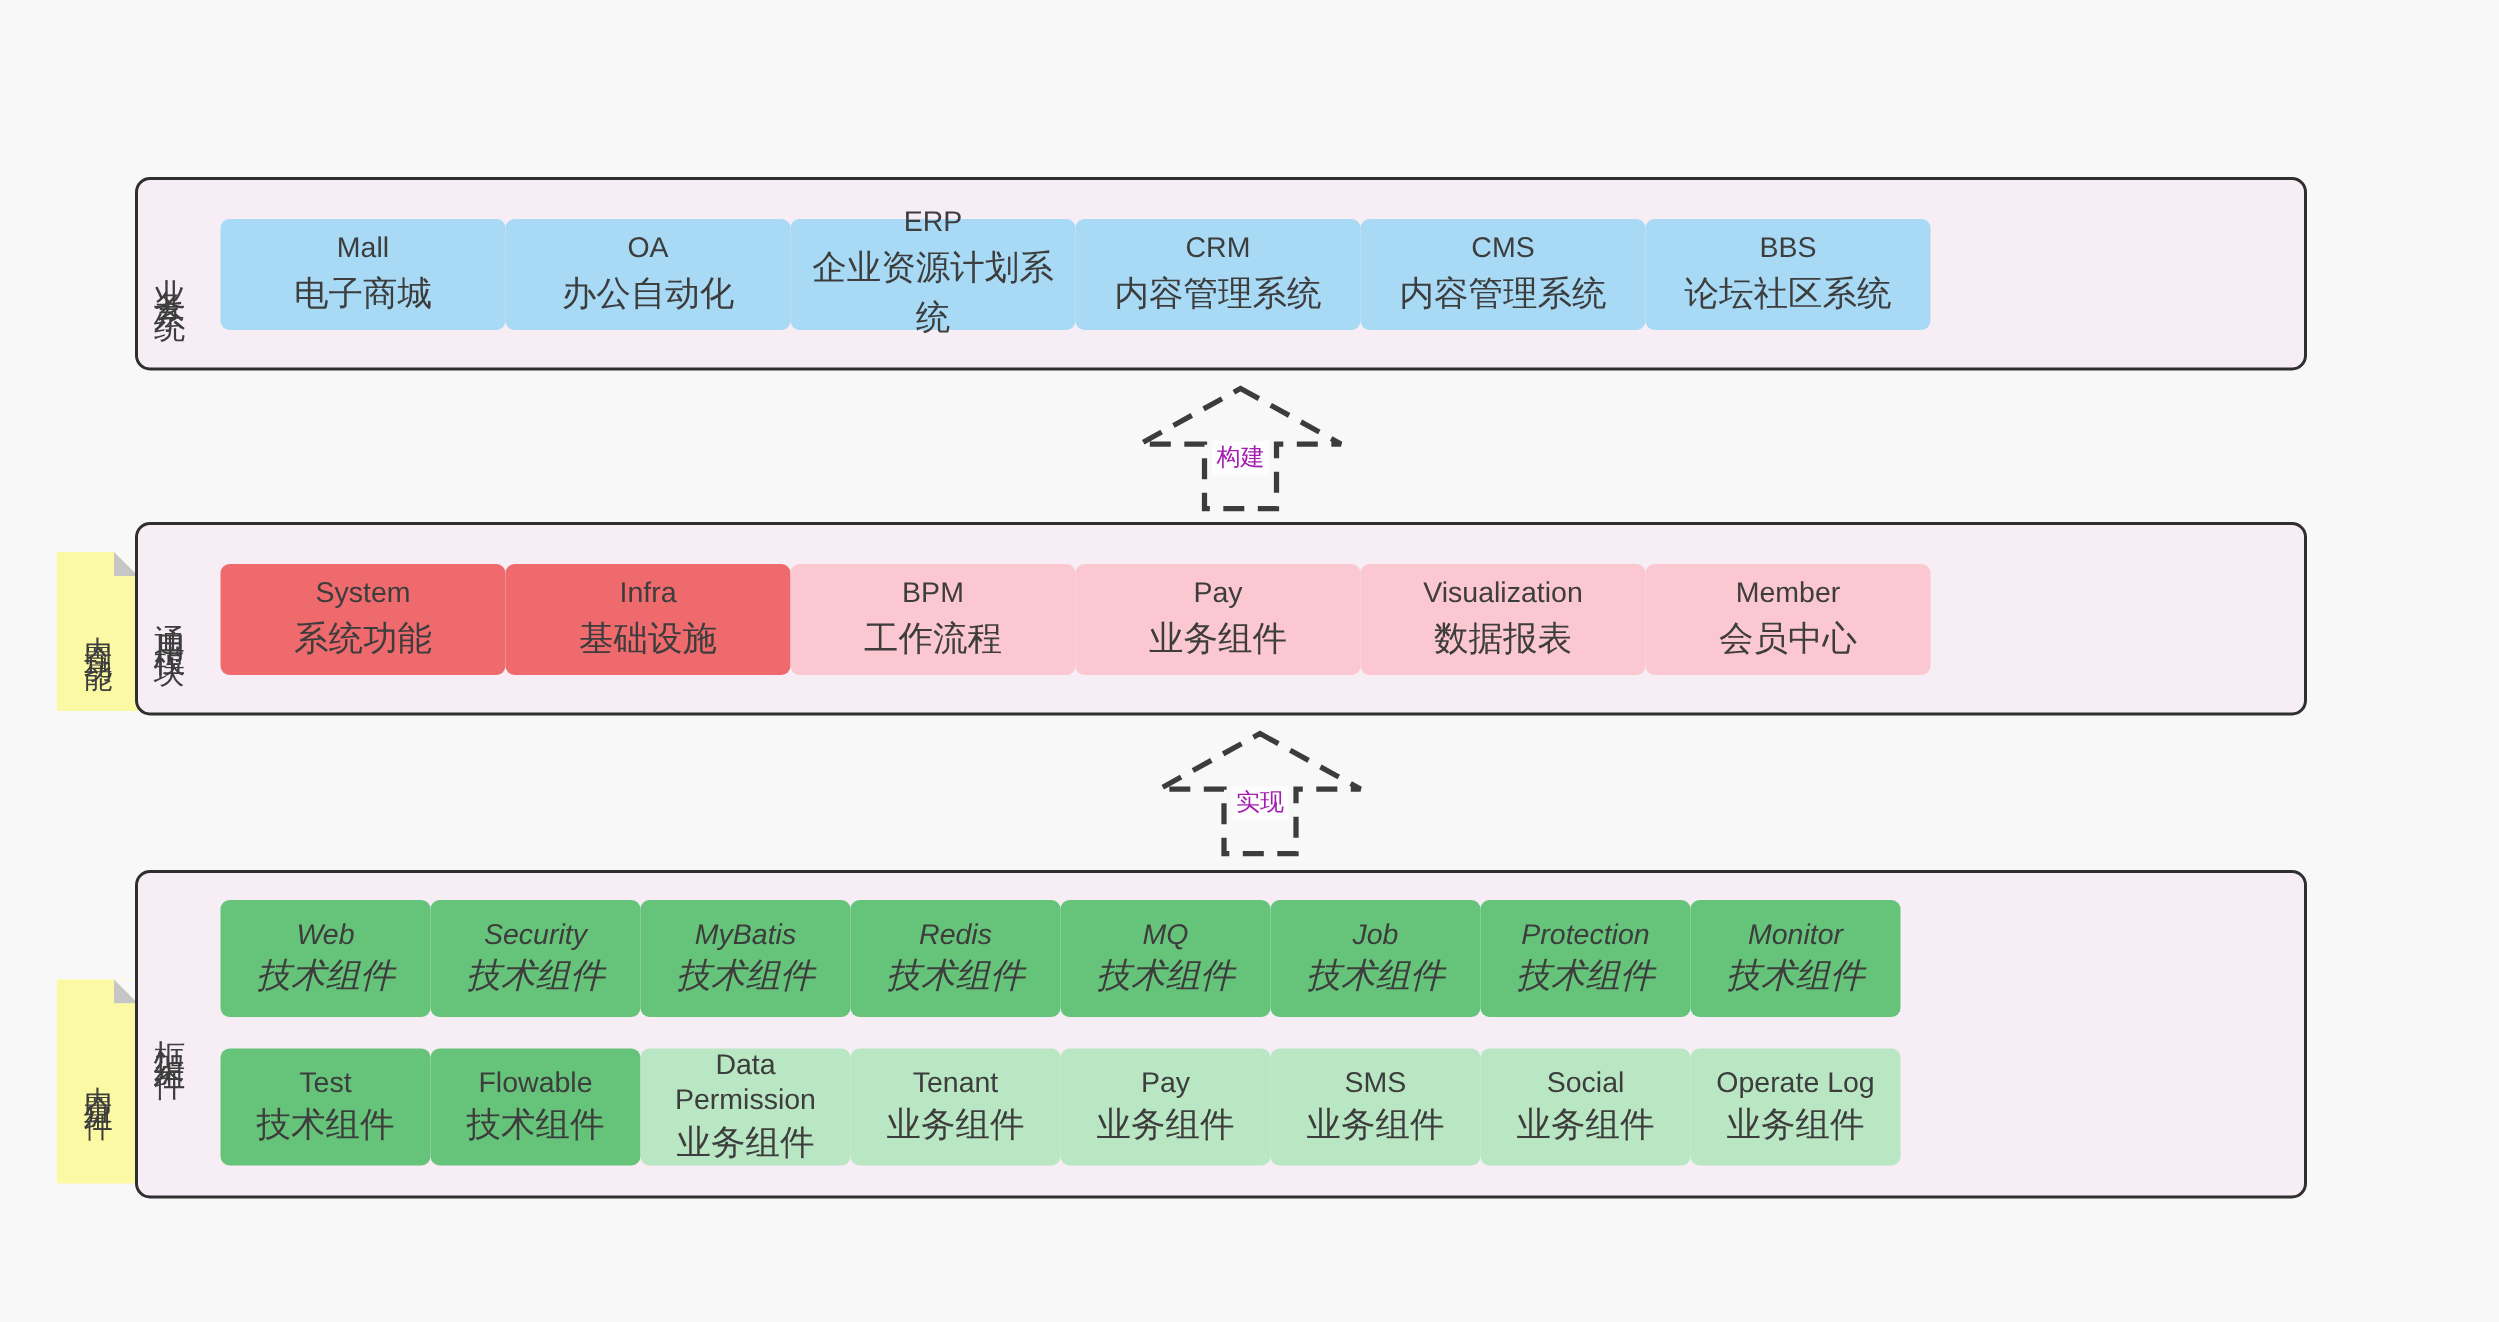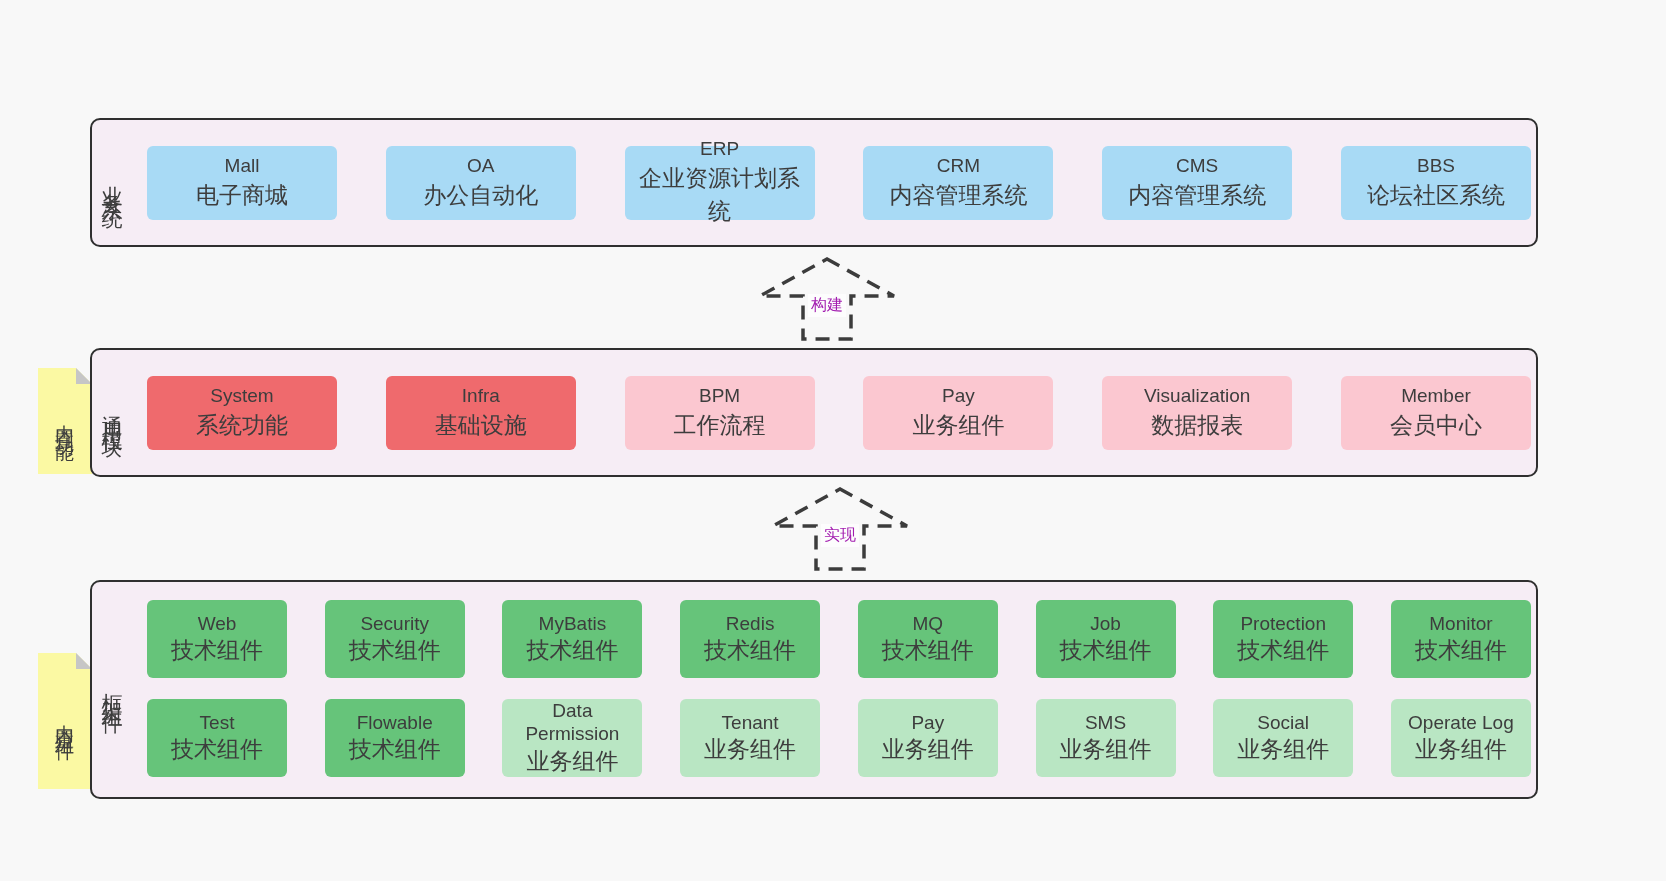--- a/index.html
+++ b/index.html
@@ -27,25 +27,25 @@
 
   .v-label {
     position:absolute; left:10px; top:50%;
     transform:translateY(-50%);
     writing-mode:vertical-rl; text-orientation:upright;
     font-size:21px; letter-spacing:7px; line-height:1;
     color:#3d3d3d; white-space:nowrap;
   }
 
   .boxes-row {
-    position:absolute; left:55px; right:5px;
-    display:flex; justify-content:space-between;
+    position:absolute; left:55px; right:16px;
+    display:flex; justify-content:flex-start;
   }
   .row-mid { top:50%; transform:translateY(-50%); }
-  #fw-row-1 { top:18px; }
+  #fw-row-1 { top:18px;font-style:italic; }
   #fw-row-2 { top:117px; }
 
   .box {
     display:flex; flex-direction:column;
     justify-content:center; align-items:center;
     text-align:center; border-radius:6px;
     padding:0 4px; box-sizing:border-box;
   }
   .box-6 { width:190px; height:74px; }
   .box-8 { width:140px; height:78px; }

